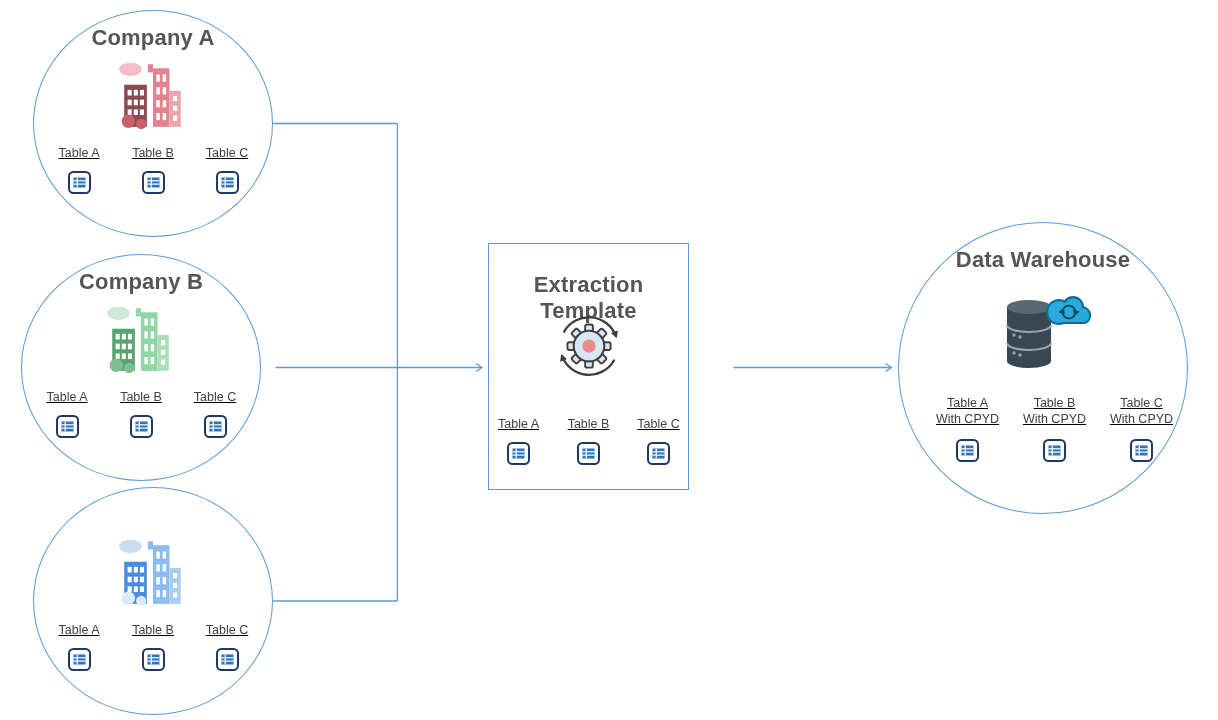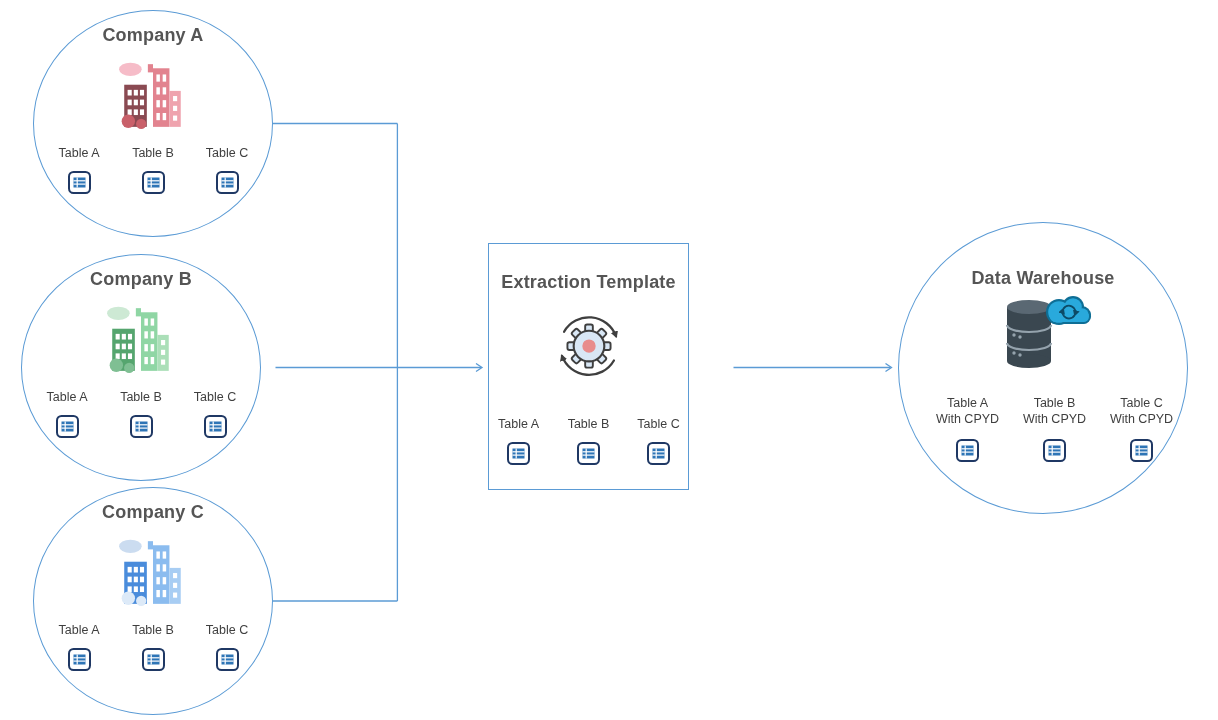--- a/index.html
+++ b/index.html
@@ -5,35 +5,35 @@
   * { margin:0; padding:0; box-sizing:border-box; }
   html,body { background:#fff; }
   body { font-family:"Liberation Sans","DejaVu Sans",sans-serif; }
   .canvas { position:relative; width:1218px; height:720px; background:#fff; overflow:hidden; }
 
   .connector-layer { position:absolute; left:0; top:0; }
   .conn { fill:none; stroke:var(--connector,#5B9BD5); stroke-width:1.3; }
 
   .node { position:absolute; background:#fff; border:1.4px solid var(--node-border,#5B9BD5); }
   .circle { border-radius:50%; }
-  .node-title { position:absolute; left:0; right:0; text-align:center; font-size:18px; font-weight:bold;
+  .node-title { position:absolute; left:0; right:0; text-align:center; font-size:22px; font-weight:bold;
                 color:var(--title-text,#555555); letter-spacing:.2px; }
   .company .node-title { top:14px; }
   .extraction .node-title { top:28px; }
-  .warehouse .node-title { top:24px;margin-top:21px; }
+  .warehouse .node-title { top:24px; }
 
   .building-icon { position:absolute; top:48px; left:50%; margin-left:-37px; width:74px; height:72px; }
   .gear-icon { position:absolute; top:58px; left:50%; margin-left:-48px; width:96px; height:92px; }
   .db-icon { position:absolute; top:64px; left:50%; margin-left:-50px; width:100px; height:96px; }
 
   .tables-row { position:absolute; left:0; right:0; display:flex; justify-content:center; }
   .company .tables-row { top:134px; gap:24px; }
   .extraction .tables-row { top:172px; gap:20px; }
   .warehouse .tables-row { top:172px; gap:3px; padding-left:23px; }
-  .table-cell { display:flex; flex-direction:column; align-items:center; }
+  .table-cell { display:flex; flex-direction:column; align-items:center;text-decoration:underline; }
   .company .table-cell, .extraction .table-cell { width:50px; }
   .warehouse .table-cell { width:84px; }
   .table-label { font-size:12.5px; color:var(--label-text,#3F3F3F); white-space:nowrap; text-align:center; line-height:1.28; }
   .table-label span { display:block; }
   .table-icon { width:25px; height:25px; margin-top:9px; }
   .warehouse .table-icon { margin-top:11px; }
 
   
   .ti-frame { fill:#fff; stroke:var(--table-icon-navy,#1F3864); stroke-width:2; }
   .ti-grid  { fill:var(--table-icon-blue,#2E75B6); }
@@ -199,21 +199,20 @@
       <div class="table-cell">
         <div class="table-label">Table C</div>
         <svg class="table-icon" viewBox="0 0 25 25">
             <use href="#sym-table-icon"></use>
           </svg>
       </div>
     </div>
   </div>
 
   <div class="node circle company" style="left:33px;top:487px;width:240px;height:228px">
-    <div class="node-title">Company C</div>
     <svg class="building-icon" viewBox="0 0 72 70">
       <ellipse cx="14" cy="10" rx="11" ry="6.5" fill="#CBDCF0"></ellipse>
       <rect x="31" y="5" width="5" height="8" fill="#8BBCEF"></rect>
       <rect x="36" y="9" width="16" height="57" fill="#8BBCEF"></rect>
       <g>
         <rect class="bwin" x="39.3" y="15" width="3.4" height="7"></rect>
           <rect class="bwin" x="45.4" y="15" width="3.4" height="7"></rect>
         <rect class="bwin" x="39.3" y="27.5" width="3.4" height="7"></rect>
           <rect class="bwin" x="45.4" y="27.5" width="3.4" height="7"></rect>
         <rect class="bwin" x="39.3" y="40" width="3.4" height="7"></rect>

